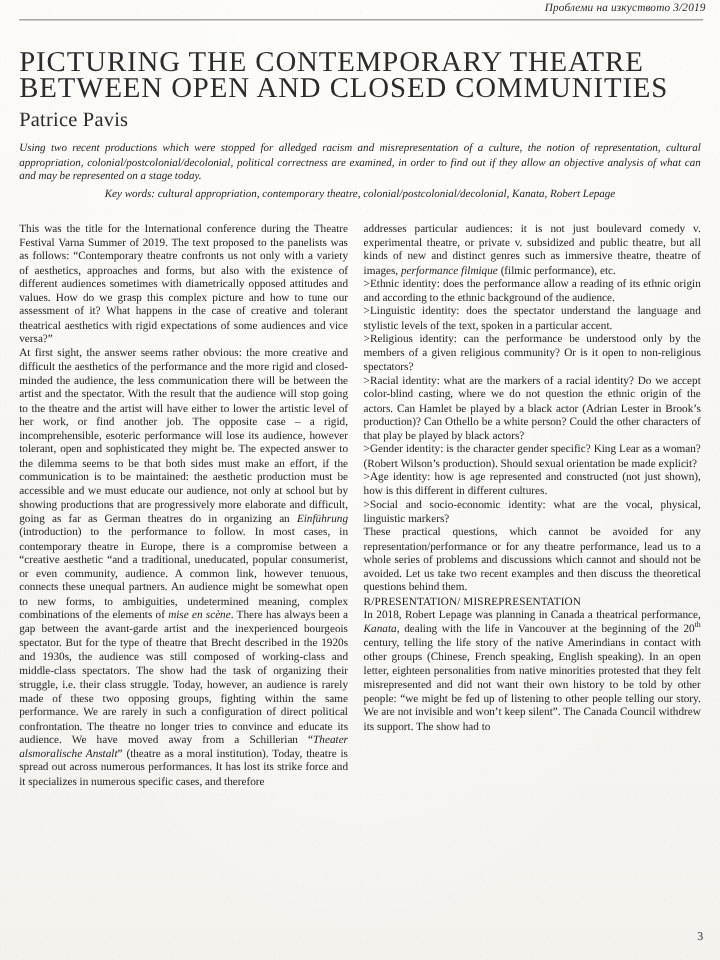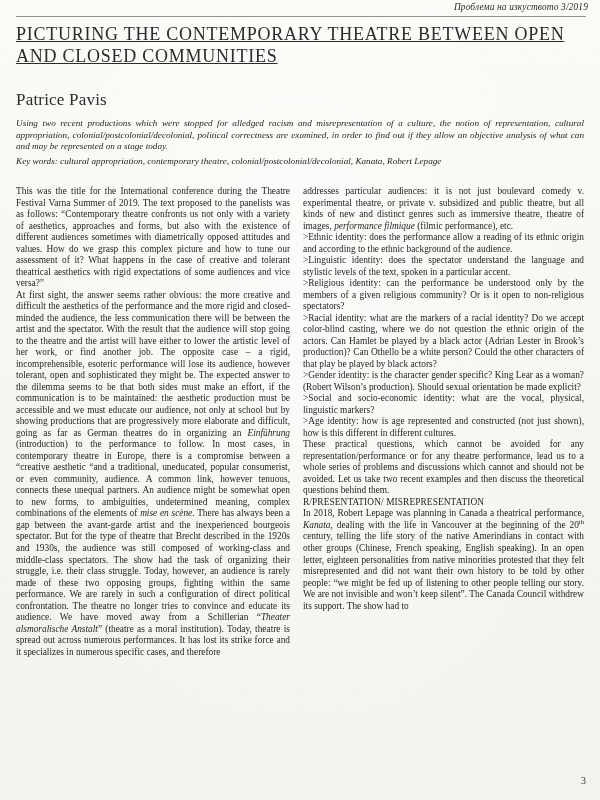--- a/index.html
+++ b/index.html
@@ -46,29 +46,28 @@
     width: 570px;
     height: 1px;
     background: #7d7d7d;
     opacity: .85;
   }
 
   
   .title {
     position: absolute;
     left: 16px;
-    top: 12px;
+    top: 26px;
     width: 572px;
-    font-size: 18px;
+    font-size: 24px;
     line-height: 21.5px;
     letter-spacing: 0.75px;
     color: #2b2b2b;
     font-weight: 400;
     text-transform: none;
-    text-decoration: underline;
   }
   .author {
     position: absolute;
     left: 16px;
     top: 90px;
     font-size: 17px;
     letter-spacing: 0.2px;
     color: #2b2b2b;
   }
 
@@ -86,20 +85,21 @@
   }
   .keywords {
     position: absolute;
     left: 16px;
     top: 156px;
     width: 568px;
     font-style: italic;
     font-size: 9.2px;
     line-height: 11.6px;
     color: #262626;
+    text-align: center;
   }
 
   
   .col {
     position: absolute;
     top: 186px;
     width: 274px;
     font-size: 9.35px;
     line-height: 11.52px;
     text-align: justify;
@@ -173,22 +173,22 @@
     <p class="cont"><span>At first sight, the answer seems rather obvious: the more creative and difficult the aesthetics of the performance and the more rigid and closed-minded the audience, the less communication there will be between the artist and the spectator. With the result that the audience will stop going to the theatre and the artist will have either to lower the artistic level of her work, or find another job. The opposite case – a rigid, incomprehensible, esoteric performance will lose its audience, however tolerant, open and sophisticated they might be. The expected answer to the dilemma seems to be that both sides must make an effort, if the communication is to be maintained: the aesthetic production must be accessible and we must educate our audience, not only at school but by showing productions that are progressively more elaborate and difficult, going as far as German theatres do in organizing an </span><i>Einführung</i><span> (introduction) to the performance to follow. In most cases, in contemporary theatre in Europe, there is a compromise between a “creative aesthetic “and a traditional, uneducated, popular consumerist, or even community, audience. A common link, however tenuous, connects these unequal partners. An audience might be somewhat open to new forms, to ambiguities, undetermined meaning, complex combinations of the elements of </span><i>mise en scène</i><span>. There has always been a gap between the avant-garde artist and the inexperienced bourgeois spectator. But for the type of theatre that Brecht described in the 1920s and 1930s, the audience was still composed of working-class and middle-class spectators. The show had the task of organizing their struggle, i.e. their class struggle. Today, however, an audience is rarely made of these two opposing groups, fighting within the same performance. We are rarely in such a configuration of direct political confrontation. The theatre no longer tries to convince and educate its audience. We have moved away from a Schillerian “</span><i>Theater alsmoralische Anstalt</i><span>” (theatre as a moral institution). Today, theatre is spread out across numerous performances. It has lost its strike force and it specializes in numerous specific cases, and therefore</span></p>
   </div>
 
   <div class="col col-right">
     <p><span>addresses particular audiences: it is not just boulevard comedy v. experimental theatre, or private v. subsidized and public theatre, but all kinds of new and distinct genres such as immersive theatre, theatre of images, </span><i>performance filmique</i><span> (filmic performance), etc.</span></p>
     <p>&gt;Ethnic identity: does the performance allow a reading of its ethnic origin and according to the ethnic background of the audience.</p>
     <p>&gt;Linguistic identity: does the spectator understand the language and stylistic levels of the text, spoken in a particular accent.</p>
     <p>&gt;Religious identity: can the performance be understood only by the members of a given religious community? Or is it open to non-religious spectators?</p>
     <p>&gt;Racial identity: what are the markers of a racial identity? Do we accept color-blind casting, where we do not question the ethnic origin of the actors. Can Hamlet be played by a black actor (Adrian Lester in Brook’s production)? Can Othello be a white person? Could the other characters of that play be played by black actors?</p>
     <p>&gt;Gender identity: is the character gender specific? King Lear as a woman? (Robert Wilson’s production). Should sexual orientation be made explicit?</p>
+    <p>&gt;Age identity: how is age represented and constructed (not just shown), how is this different in different cultures.</p>
     <p>&gt;Social and socio-economic identity: what are the vocal, physical, linguistic markers?</p>
-    <p>&gt;Age identity: how is age represented and constructed (not just shown), how is this different in different cultures.</p>
     <p>These practical questions, which cannot be avoided for any representation/performance or for any theatre performance, lead us to a whole series of problems and discussions which cannot and should not be avoided. Let us take two recent examples and then discuss the theoretical questions behind them.</p>
     <p class="sec-head">R/PRESENTATION/ MISREPRESENTATION</p>
     <p><span>In 2018, Robert Lepage was planning in Canada a theatrical performance, </span><i>Kanata</i><span>, dealing with the life in Vancouver at the beginning of the 20</span><sup>th</sup><span> century, telling the life story of the native Amerindians in contact with other groups (Chinese, French speaking, English speaking). In an open letter, eighteen personalities from native minorities protested that they felt misrepresented and did not want their own history to be told by other people: “we might be fed up of listening to other people telling our story. We are not invisible and won’t keep silent”. The Canada Council withdrew its support. The show had to</span></p>
   </div>
 
   <div class="folio">3</div>
 
   <div class="grain"></div>
 </div>
 

